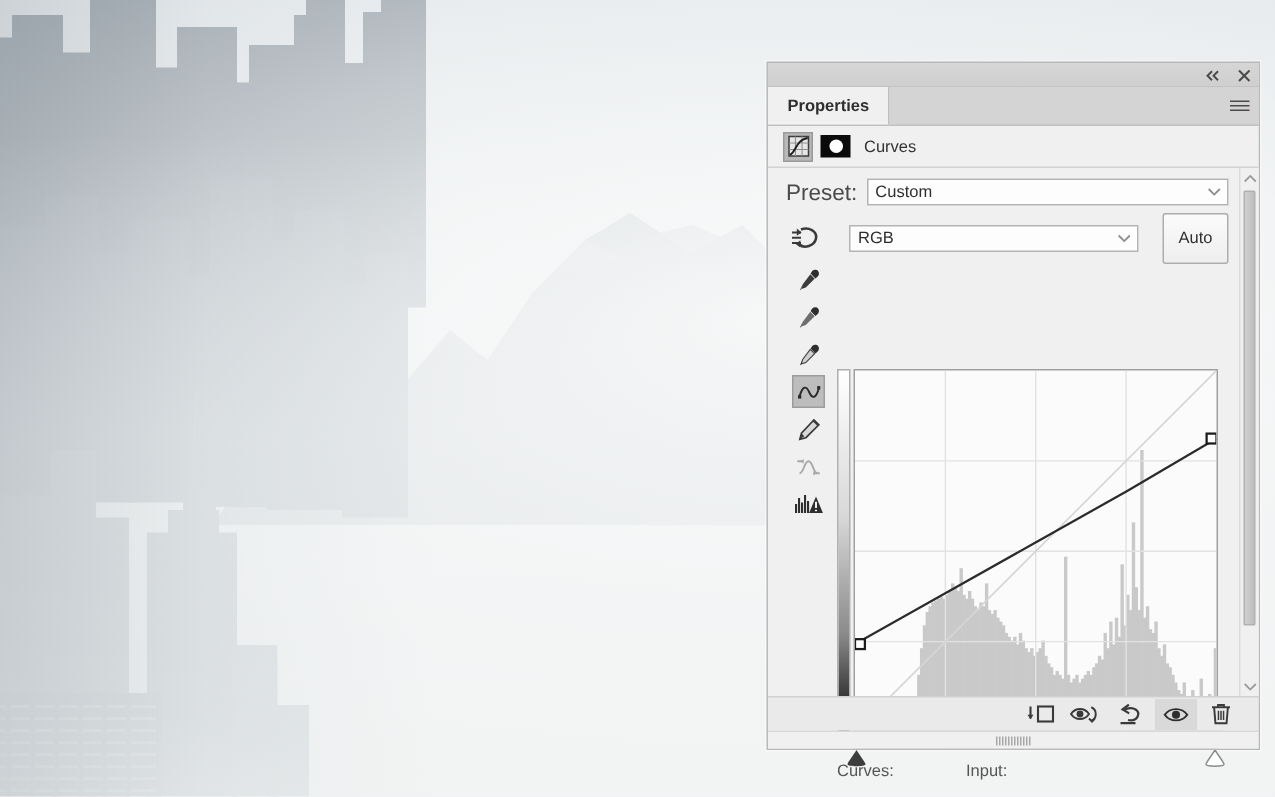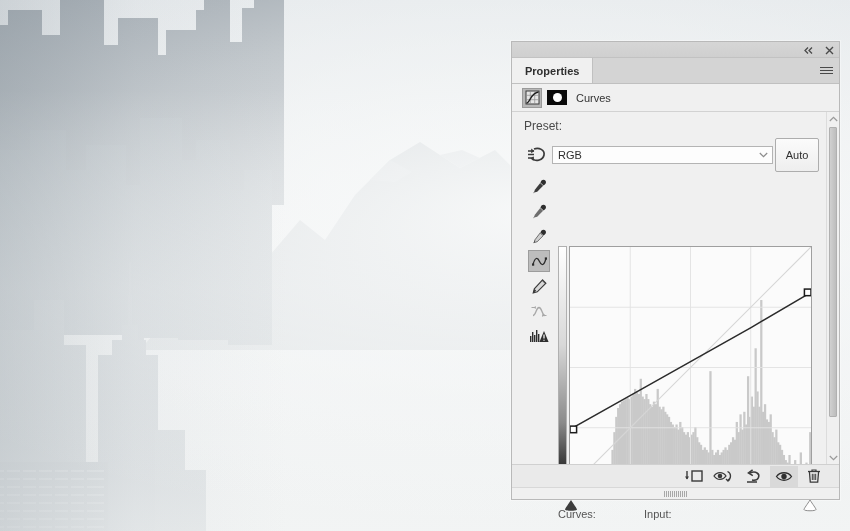--- a/index.html
+++ b/index.html
@@ -113,37 +113,37 @@
   .mask-thumb .dot { width: 9px; height: 9px; border-radius: 50%; background: #fff; }
   .adj-title { font-size: 11px; color: #333; margin-left: 4px; }
 
   
   .pbody { position: relative; height: 352px; background: #f0f0f0; }
 
   .presetrow {
     display: flex; align-items: center; gap: 6px;
     padding: 7px 20px 0 12px;
   }
-  .lbl { font-size: 12px; color: #4a4a4a; white-space: nowrap; }
+  .lbl { font-size: 15px; color: #4a4a4a; white-space: nowrap; }
   .combo {
     position: relative;
     flex: 1; height: 18px;
     background: #fdfdfd;
     border: 1px solid #b4b4b4;
     display: flex; align-items: center;
     padding: 0 16px 0 5px;
     font-size: 11px; color: #2e2e2e;
     cursor: pointer;
   }
   .combo .chev {
     position: absolute; right: 4px; top: 50%; transform: translateY(-50%);
   }
 
   .chanrow {
-    display: flex; align-items: center; gap: 2px;
+    display: flex; align-items: center; gap: 16px;
     padding: 5px 20px 0 12px;
   }
   .btn {
     height: 19px; min-width: 44px;
     background: linear-gradient(180deg,#fbfbfb,#eeeeee);
     border: 1px solid #adadad;
     border-radius: 2px;
     font-size: 11px; color: #2f2f2f;
     display:flex; align-items:center; justify-content:center;
     padding: 16px 9px;
@@ -368,20 +368,26 @@
       <div class="mask-thumb">
         <div class="dot"></div>
       </div>
       <div class="adj-title">Curves</div>
     </div>
 
     <div class="pbody">
 
       <div class="presetrow">
         <div class="lbl">Preset:</div>
+        <div class="combo">
+          <span>Custom</span>
+          <svg class="chev" width="9" height="6" viewBox="0 0 9 6">
+            <path d="M.8 1 L4.5 4.7 L8.2 1" fill="none" stroke="#8c8c8c" stroke-width="1.2"></path>
+          </svg>
+        </div>
       </div>
 
       <div class="chanrow">
         <div style="width:26px;display:flex;align-items:center;justify-content:center;cursor:pointer">
           <svg width="20" height="18" viewBox="0 0 20 18">
             <path d="M7 3 C12 1 18 4 17 9 C16 14 9 16 6 13" fill="none" stroke="#3a3a3a" stroke-width="1.7"></path>
             <path d="M1 5 H7 M1 8.5 H7 M1 12 H7" stroke="#3a3a3a" stroke-width="1.3"></path>
             <path d="M4.2 2.4 L7.4 5 L4.2 7.2" fill="#3a3a3a"></path>
             <path d="M6.6 10.2 L3.4 12.6 L6.6 15" fill="#3a3a3a"></path>
           </svg>

